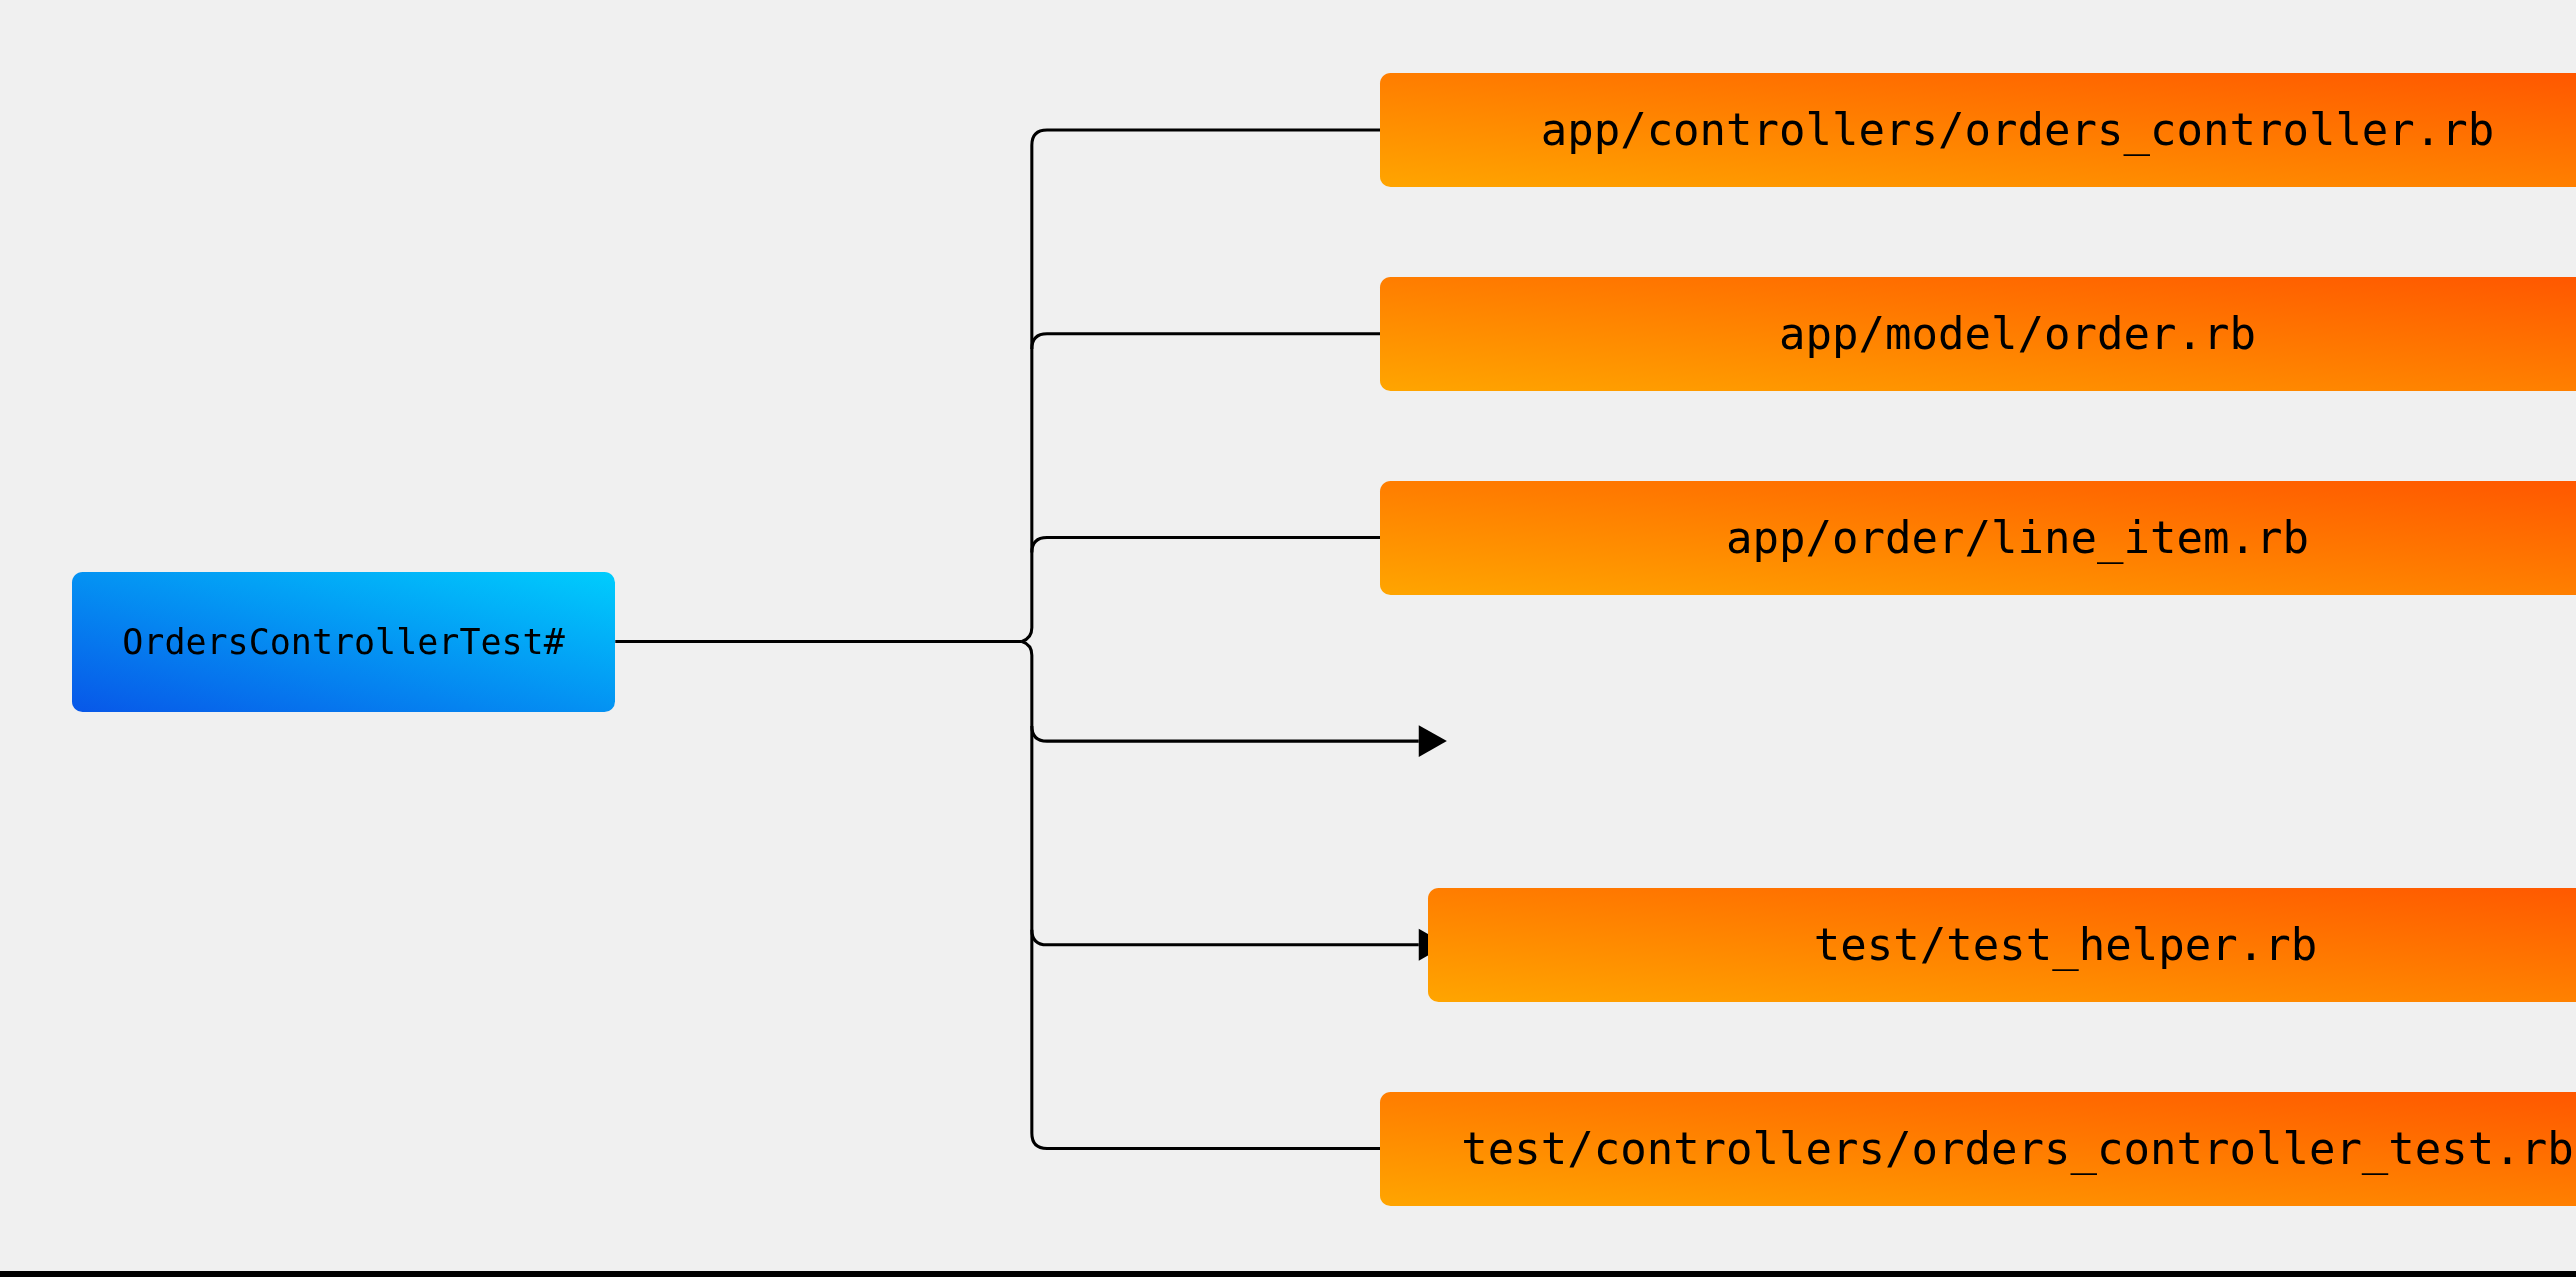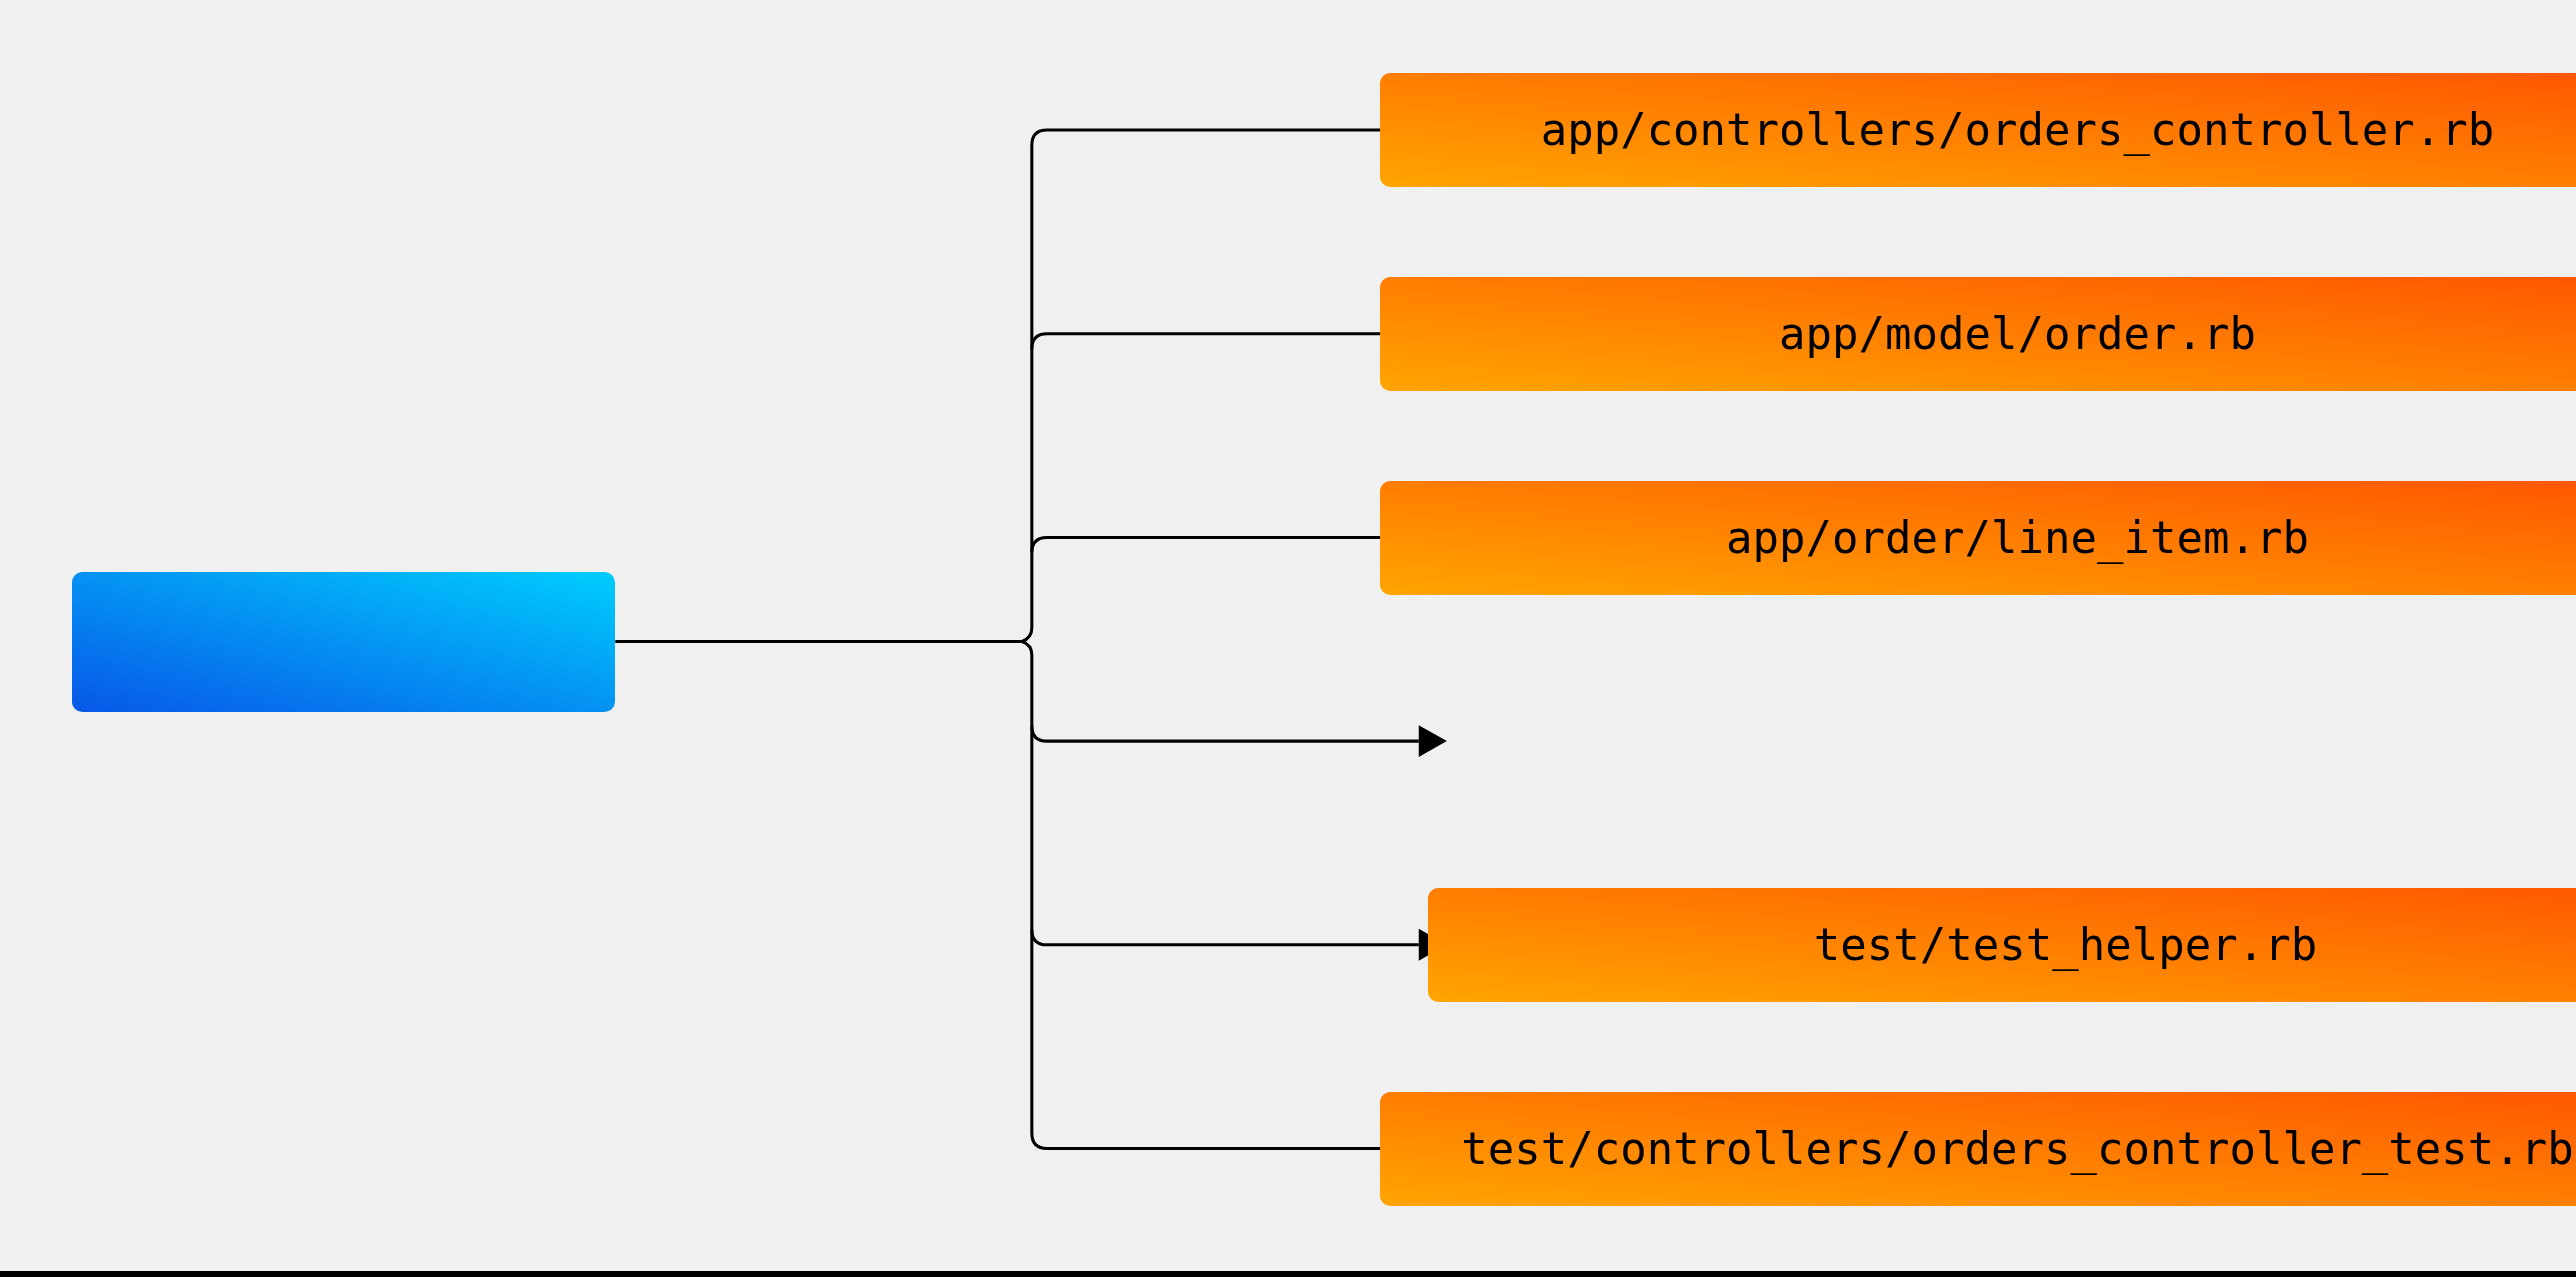--- a/index.html
+++ b/index.html
@@ -98,20 +98,21 @@
     <polygon class="arrowhead" points="1866,150 1866,192 1903,171"></polygon>
     <polygon class="arrowhead" points="1866,418 1866,460 1903,439"></polygon>
     <polygon class="arrowhead" points="1866,686 1866,728 1903,707"></polygon>
     <polygon class="arrowhead" points="1866,954 1866,996 1903,975"></polygon>
     <polygon class="arrowhead" points="1866,1222 1866,1264 1903,1243"></polygon>
     <polygon class="arrowhead" points="1866,1490 1866,1532 1903,1511"></polygon>
   </svg>
 
   <div class="node source-node">
     <div>
+      <span class="label">OrdersControllerTest#</span>
     </div>
   </div>
 
   <div class="node target-node t0">
     <span>app/controllers/orders_controller.rb</span>
   </div>
   <div class="node target-node t1">
     <span>app/model/order.rb</span>
   </div>
   <div class="node target-node t2">

